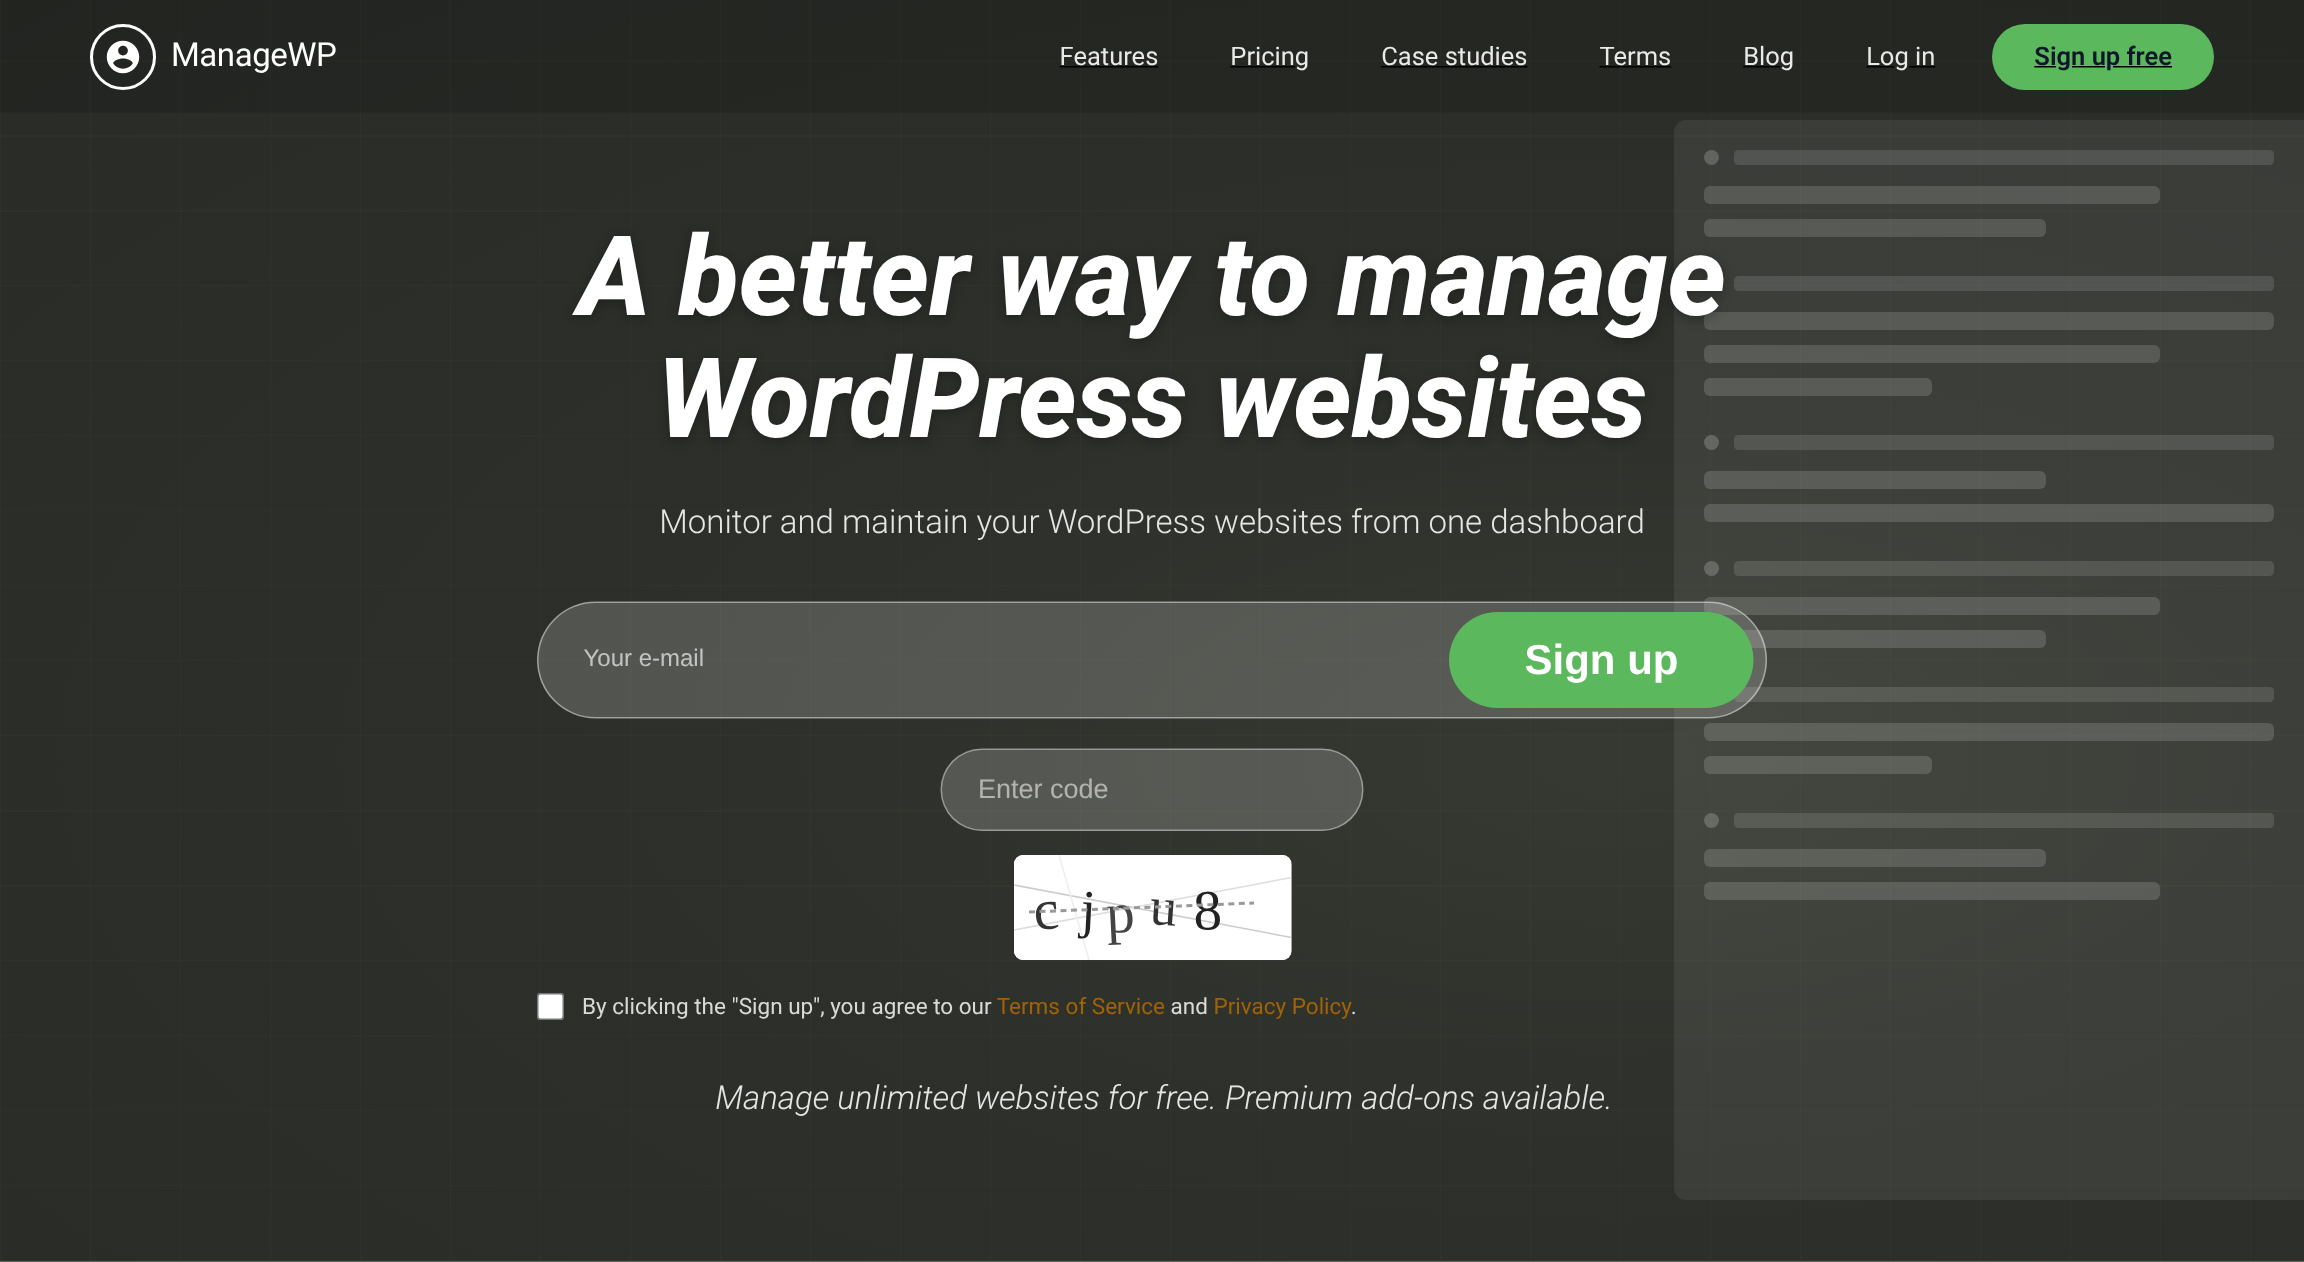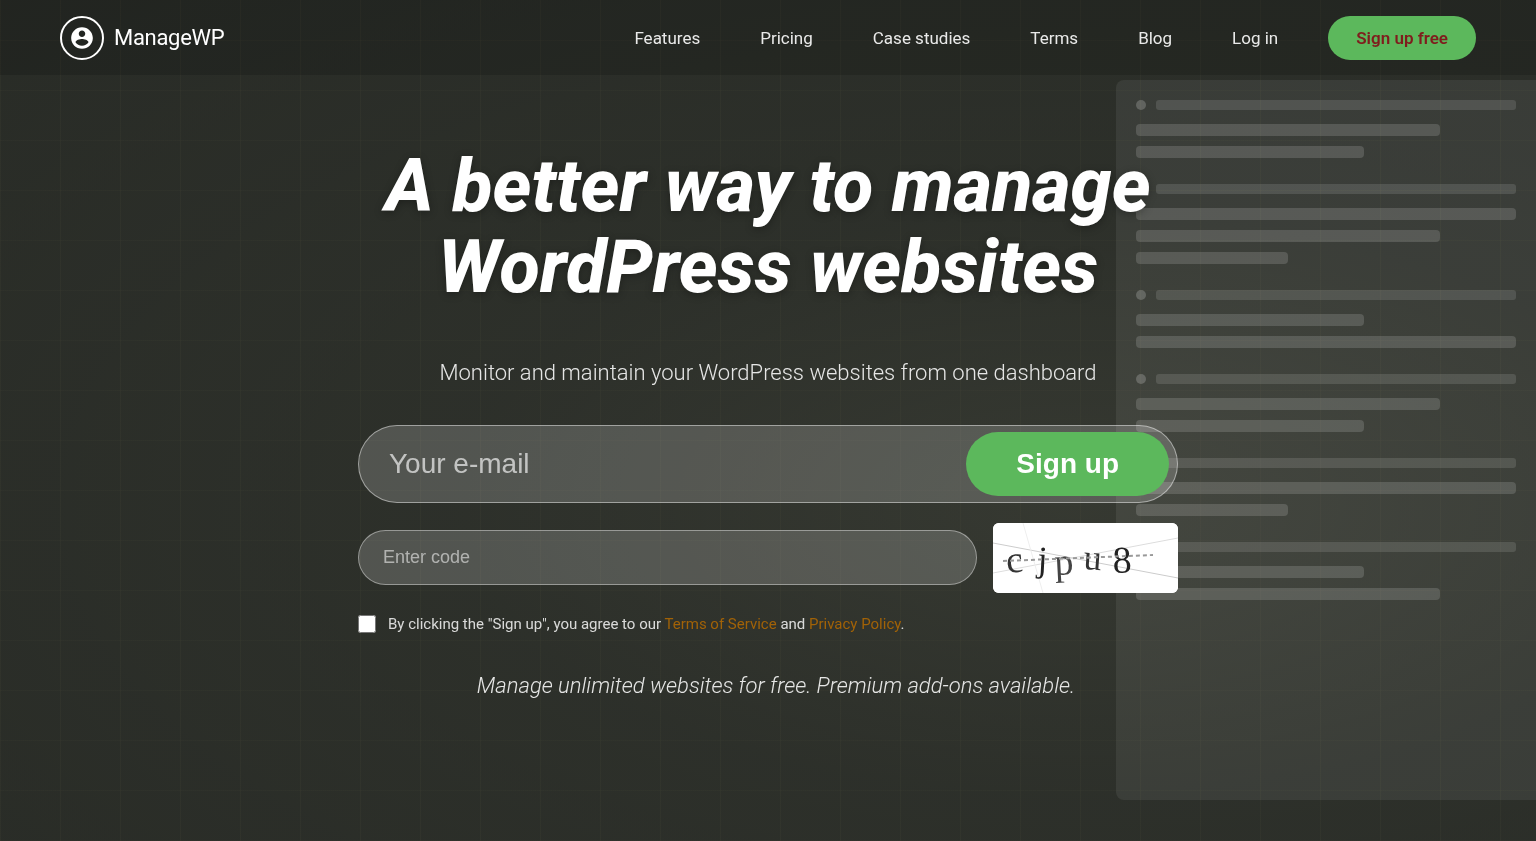--- a/index.html
+++ b/index.html
@@ -135,36 +135,37 @@
     .logo-text {
       font-size: 22px;
       font-weight: 400;
       color: white;
       letter-spacing: -0.3px;
     }
 
     .nav-links {
       display: flex;
       align-items: center;
-      gap: 24px;
+      gap: 12px;
+      text-decoration: underline;
     }
 
     .nav-link {
       color: rgba(255,255,255,0.9);
       text-decoration: none;
       font-size: 17px;
       padding: 8px 18px;
       border-radius: 4px;
       cursor: pointer;
       transition: background 0.2s;
     }
 
     .nav-signup {
       background: #5cb85c;
-      color: #7f1d1d;
+      color: #0f172a;
       text-decoration: none;
       font-size: 17px;
       font-weight: 600;
       padding: 12px 28px;
       border-radius: 30px;
       cursor: pointer;
       margin-left: 8px;
     }
 
     
@@ -187,41 +188,40 @@
       margin-bottom: 28px;
       text-shadow: 0 2px 8px rgba(0,0,0,0.3);
       font-style: italic;
     }
 
     .hero-subtitle {
       font-size: 22px;
       color: rgba(255,255,255,0.88);
       margin-bottom: 40px;
       font-weight: 300;
-      margin-top: 24px;
     }
 
     
     .form-row {
       display: flex;
       align-items: center;
       width: 820px;
       background: rgba(255,255,255,0.18);
       border: 1.5px solid rgba(255,255,255,0.45);
       border-radius: 50px;
       padding: 6px 8px 6px 30px;
       margin-bottom: 20px;
     }
 
     .email-input {
       flex: 1;
       background: transparent;
       border: none;
       outline: none;
-      font-size: 28px;
+      font-size: 16px;
       color: rgba(255,255,255,0.7);
       padding: 14px 0;
     }
 
     .email-input::placeholder {
       color: rgba(255,255,255,0.65);
     }
 
     .signup-btn {
       background: #5cb85c;
@@ -235,20 +235,21 @@
       white-space: nowrap;
     }
 
     
     .captcha-row {
       display: flex;
       align-items: center;
       gap: 16px;
       width: 820px;
       margin-bottom: 22px;
+      flex-direction: column;
     }
 
     .captcha-input {
       flex: 1;
       background: rgba(255,255,255,0.18);
       border: 1.5px solid rgba(255,255,255,0.4);
       border-radius: 30px;
       outline: none;
       font-size: 18px;
       color: rgba(255,255,255,0.75);

